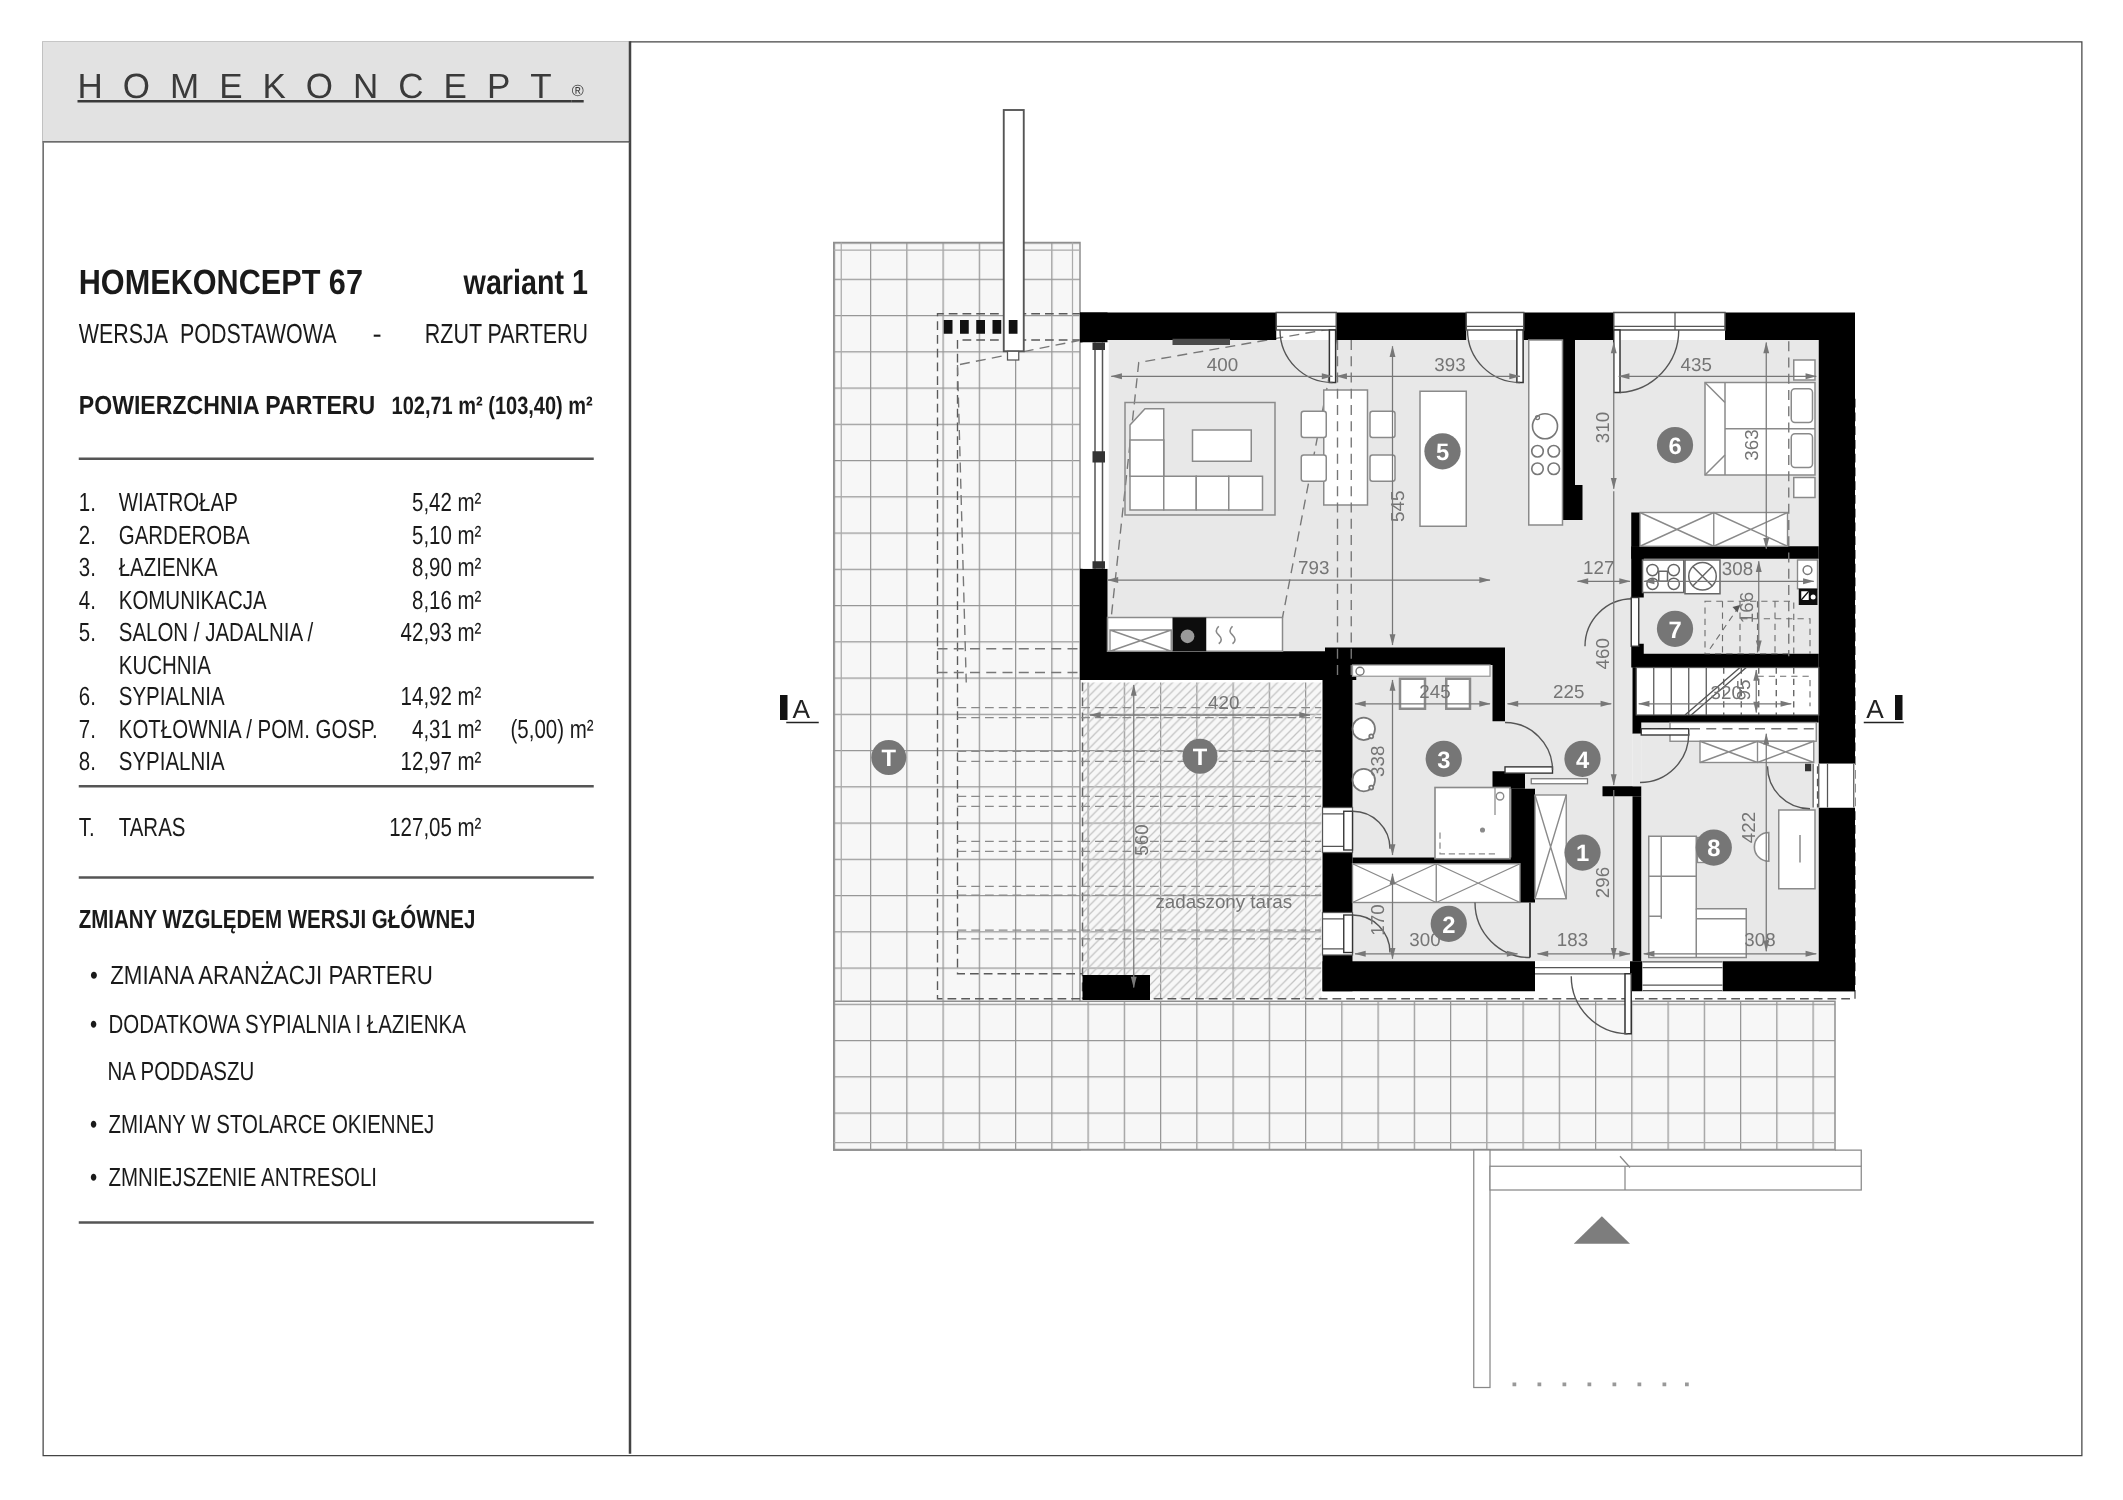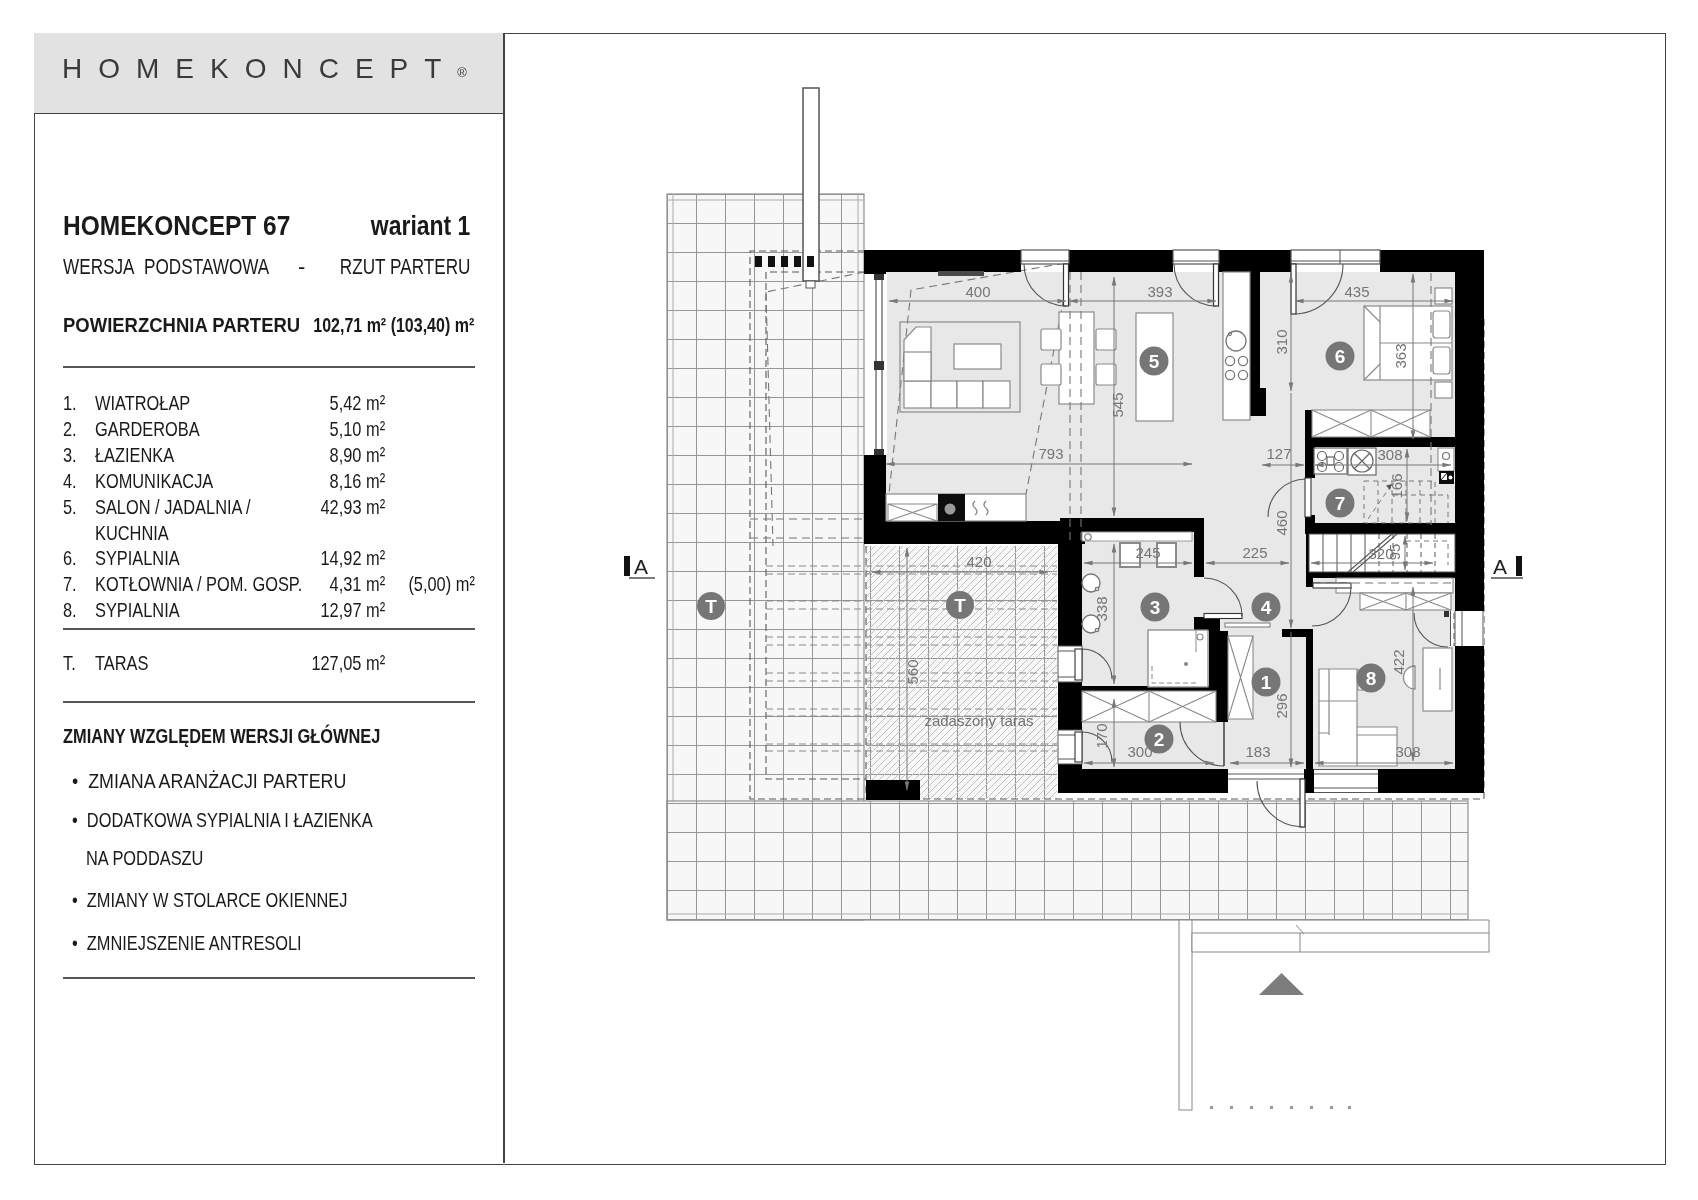--- a/index.html
+++ b/index.html
@@ -19,21 +19,21 @@
 <body>
 
 <div class="abs" style="left:34px;top:33px;width:1630px;height:1130px;border:1.5px solid #444;"></div>
 
 <div class="abs" style="left:503px;top:33px;width:1.5px;height:1130px;background:#444;"></div>
 
 <div id="sidebar">
 
   <div class="abs" style="left:34px;top:33px;width:469px;height:80px;background:#e2e2e2;border-right:1.5px solid #444;border-bottom:1.5px solid #444;"></div>
 
-  <div class="abs" style="left:62px;top:53px;width:440px;font-size:28px;letter-spacing:16px;color:#3a3a3a;">HOMEKONCEPT<span style="font-size:13px;letter-spacing:0;vertical-align:1px;">®</span></div>
+  <div class="abs" style="left:62px;top:53px;width:440px;font-size:28px;letter-spacing:16px;color:#3a3a3a;text-decoration:underline;">HOMEKONCEPT<span style="font-size:13px;letter-spacing:0;vertical-align:1px;">®</span></div>
 
   <div class="abs b sxl" style="left:63px;top:210px;font-size:28px;transform:scaleX(0.875);">HOMEKONCEPT 67</div>
   <div class="abs b sxr" style="right:40px;top:210px;font-size:28px;transform:scaleX(0.82);">wariant 1</div>
 
   <div class="abs sxl" style="left:63px;top:254px;font-size:22px;">WERSJA&nbsp;&nbsp;PODSTAWOWA</div>
   <div class="abs" style="left:298px;top:254px;font-size:22px;">-</div>
   <div class="abs sxr" style="right:40px;top:254px;font-size:22px;">RZUT PARTERU</div>
 
   <div class="abs b sxl" style="left:63px;top:313px;font-size:21px;transform:scaleX(0.88);">POWIERZCHNIA PARTERU</div>
   <div class="abs b sxr" style="right:36px;top:314px;font-size:20px;transform:scaleX(0.8);">102,71 m² (103,40) m²</div>

